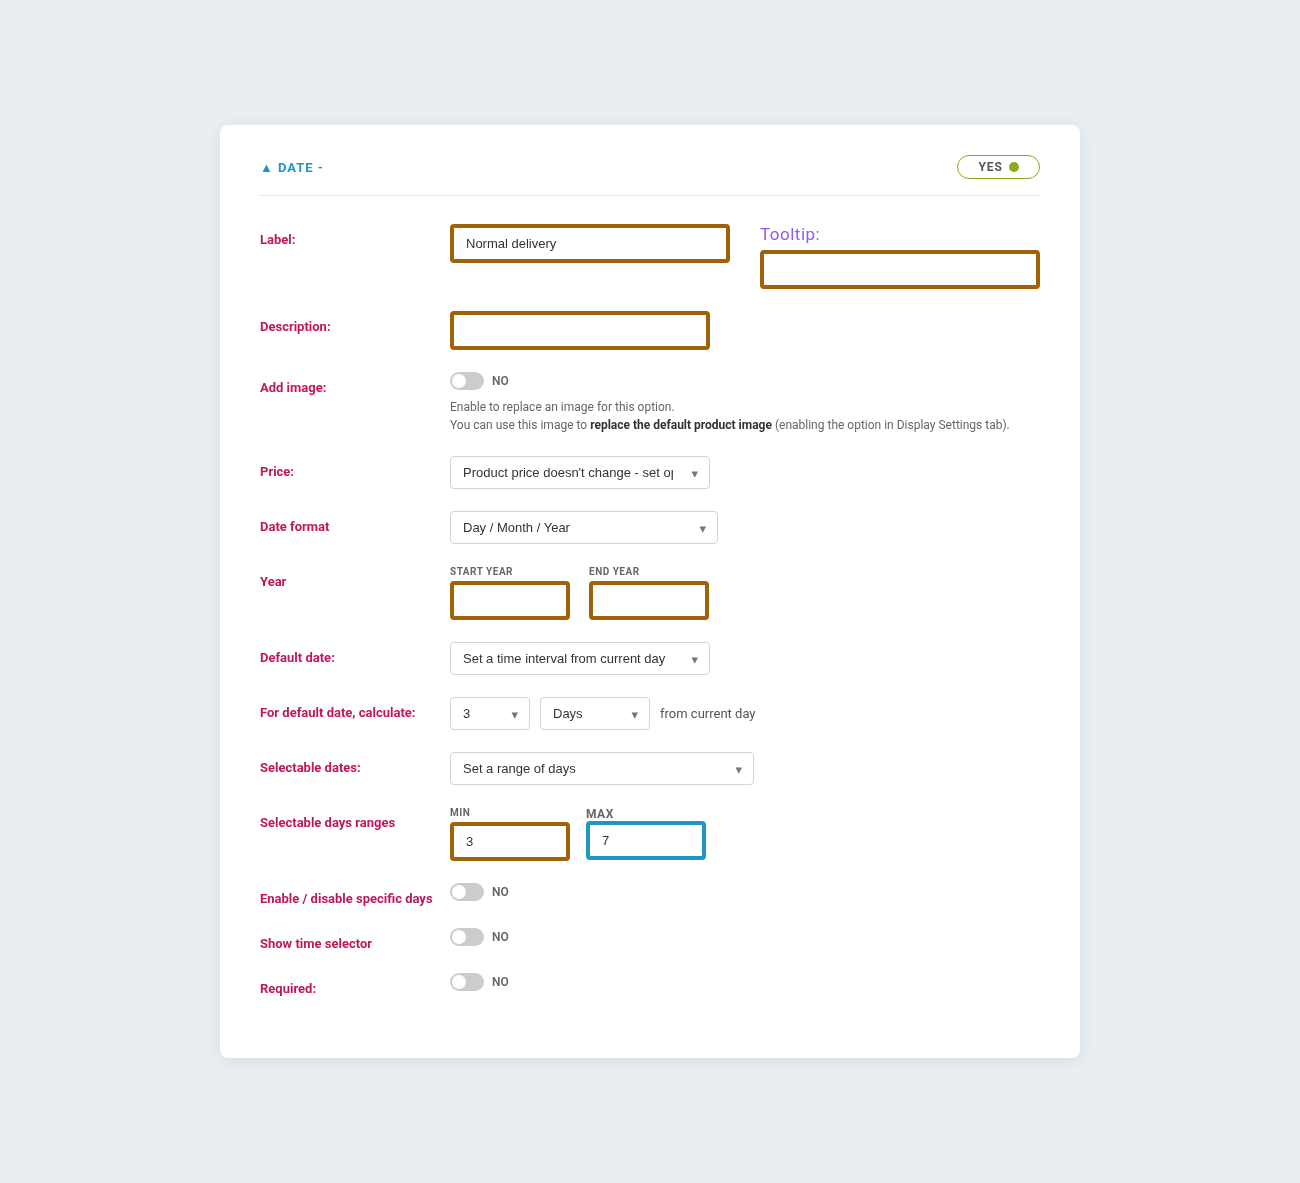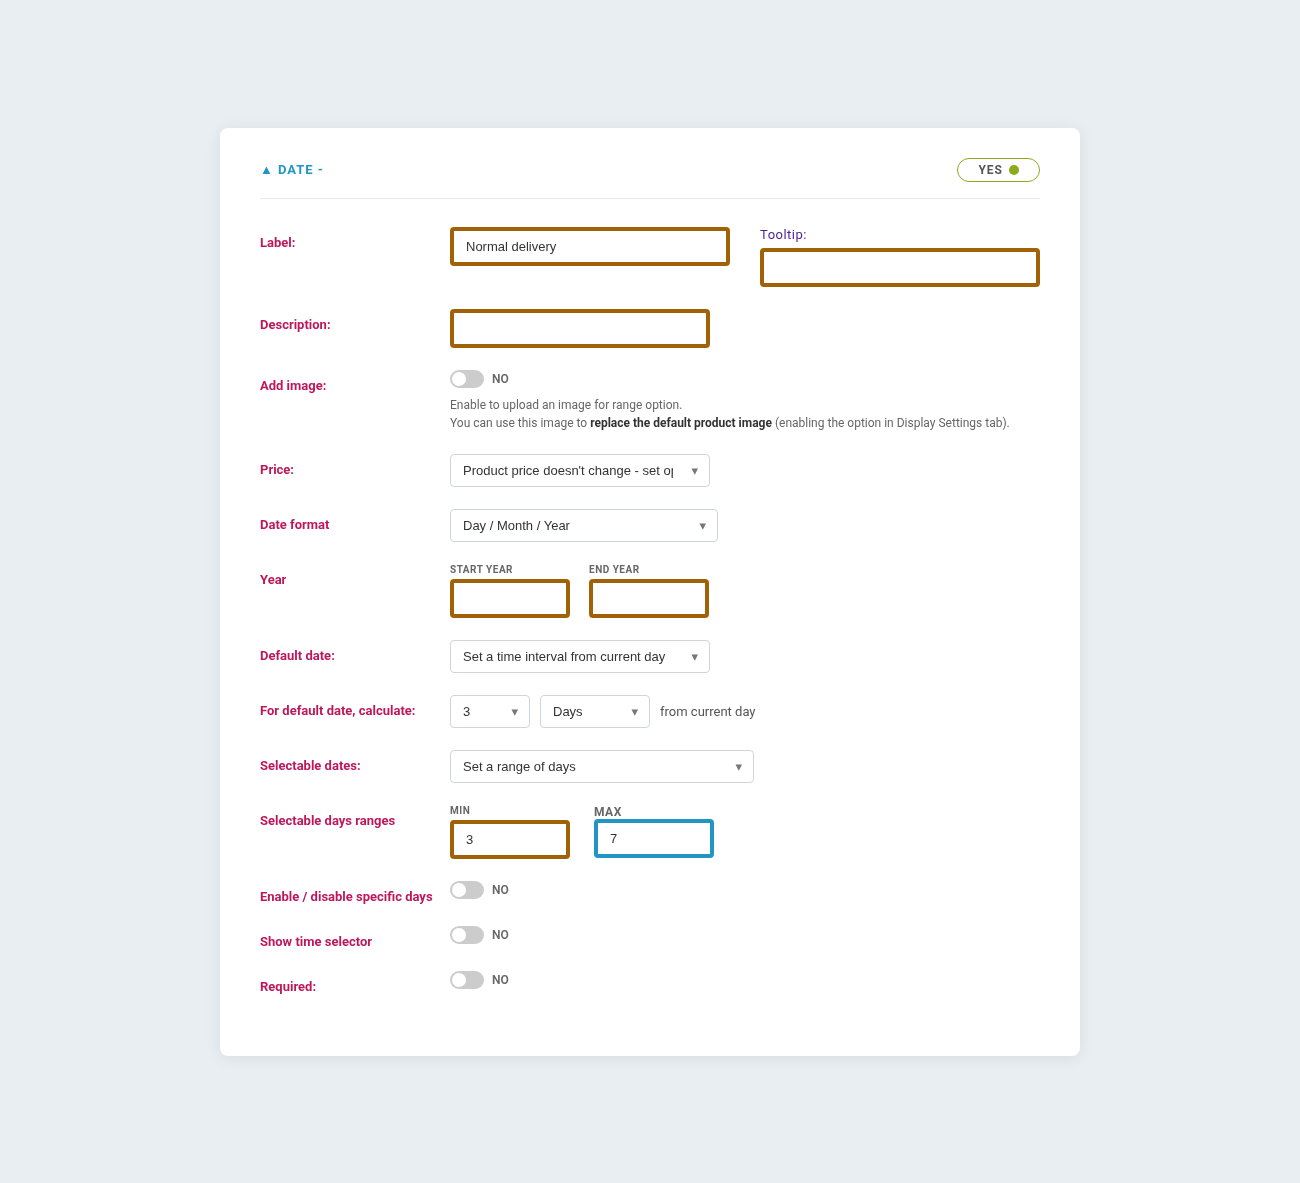--- a/index.html
+++ b/index.html
@@ -193,21 +193,21 @@
   </div>
 
   <div class="form-row">
     <div class="form-label">Label:</div>
     <div class="form-control">
       <div class="two-col" style="gap:30px;">
         <div class="form-item">
           <input class="input-text" type="text" value="Normal delivery" style="">
         </div>
         <div class="form-item" style="flex:1;">
-          <label style="font-size:13px;color:#4c1d95;display:block;margin-bottom:6px;font-weight:400;">Tooltip:</label>
+          <label style="font-size:17px;color:#8b5cf6;display:block;margin-bottom:6px;font-weight:400;">Tooltip:</label>
           <input class="input-text" type="text" style="width: 100%;">
         </div>
       </div>
     </div>
   </div>
 
   <div class="form-row">
     <div class="form-label">Description:</div>
     <div class="form-control">
       <input class="input-text" type="text" style="width: 260px;">
@@ -215,21 +215,21 @@
   </div>
 
   <div class="form-row">
     <div class="form-label">Add image:</div>
     <div class="form-control">
       <div class="toggle-row">
         <div class="toggle"></div>
         <span class="toggle-label">NO</span>
       </div>
       <div class="help-text">
-        <span>Enable to upload an image for range option.</span><br>
+        <span>Enable to replace an image for this option.</span><br>
         <span>You can use this image to </span><strong>replace the default product image</strong><span> (enabling the option in Display Settings tab).</span>
       </div>
     </div>
   </div>
 
   <div class="form-row">
     <div class="form-label">Price:</div>
     <div class="form-control">
       <div class="select-wrapper" style="width:260px;">
         <select>
@@ -311,21 +311,21 @@
           <option>All dates</option>
           <option>Specific dates</option>
         </select>
       </div>
     </div>
   </div>
 
   <div class="form-row">
     <div class="form-label">Selectable days ranges</div>
     <div class="form-control">
-      <div style="display:flex; gap:24px; width:260px;">
+      <div style="display:flex; gap:16px; width:260px;">
         <div>
           <label style="font-size:10px;color:#666;font-weight:700;display:block;margin-bottom:4px;letter-spacing:0.5px;">MIN</label>
           <input class="input-text" type="text" style="width: 120px;" value="3">
         </div>
         <div>
           <label style="font-size:12px;color:#666;font-weight:700;display:block;margin-bottom:0;letter-spacing:0.5px;">MAX</label>
           <input class="input-text input-highlighted" type="text" style="width: 120px;" value="7">
         </div>
       </div>
     </div>

